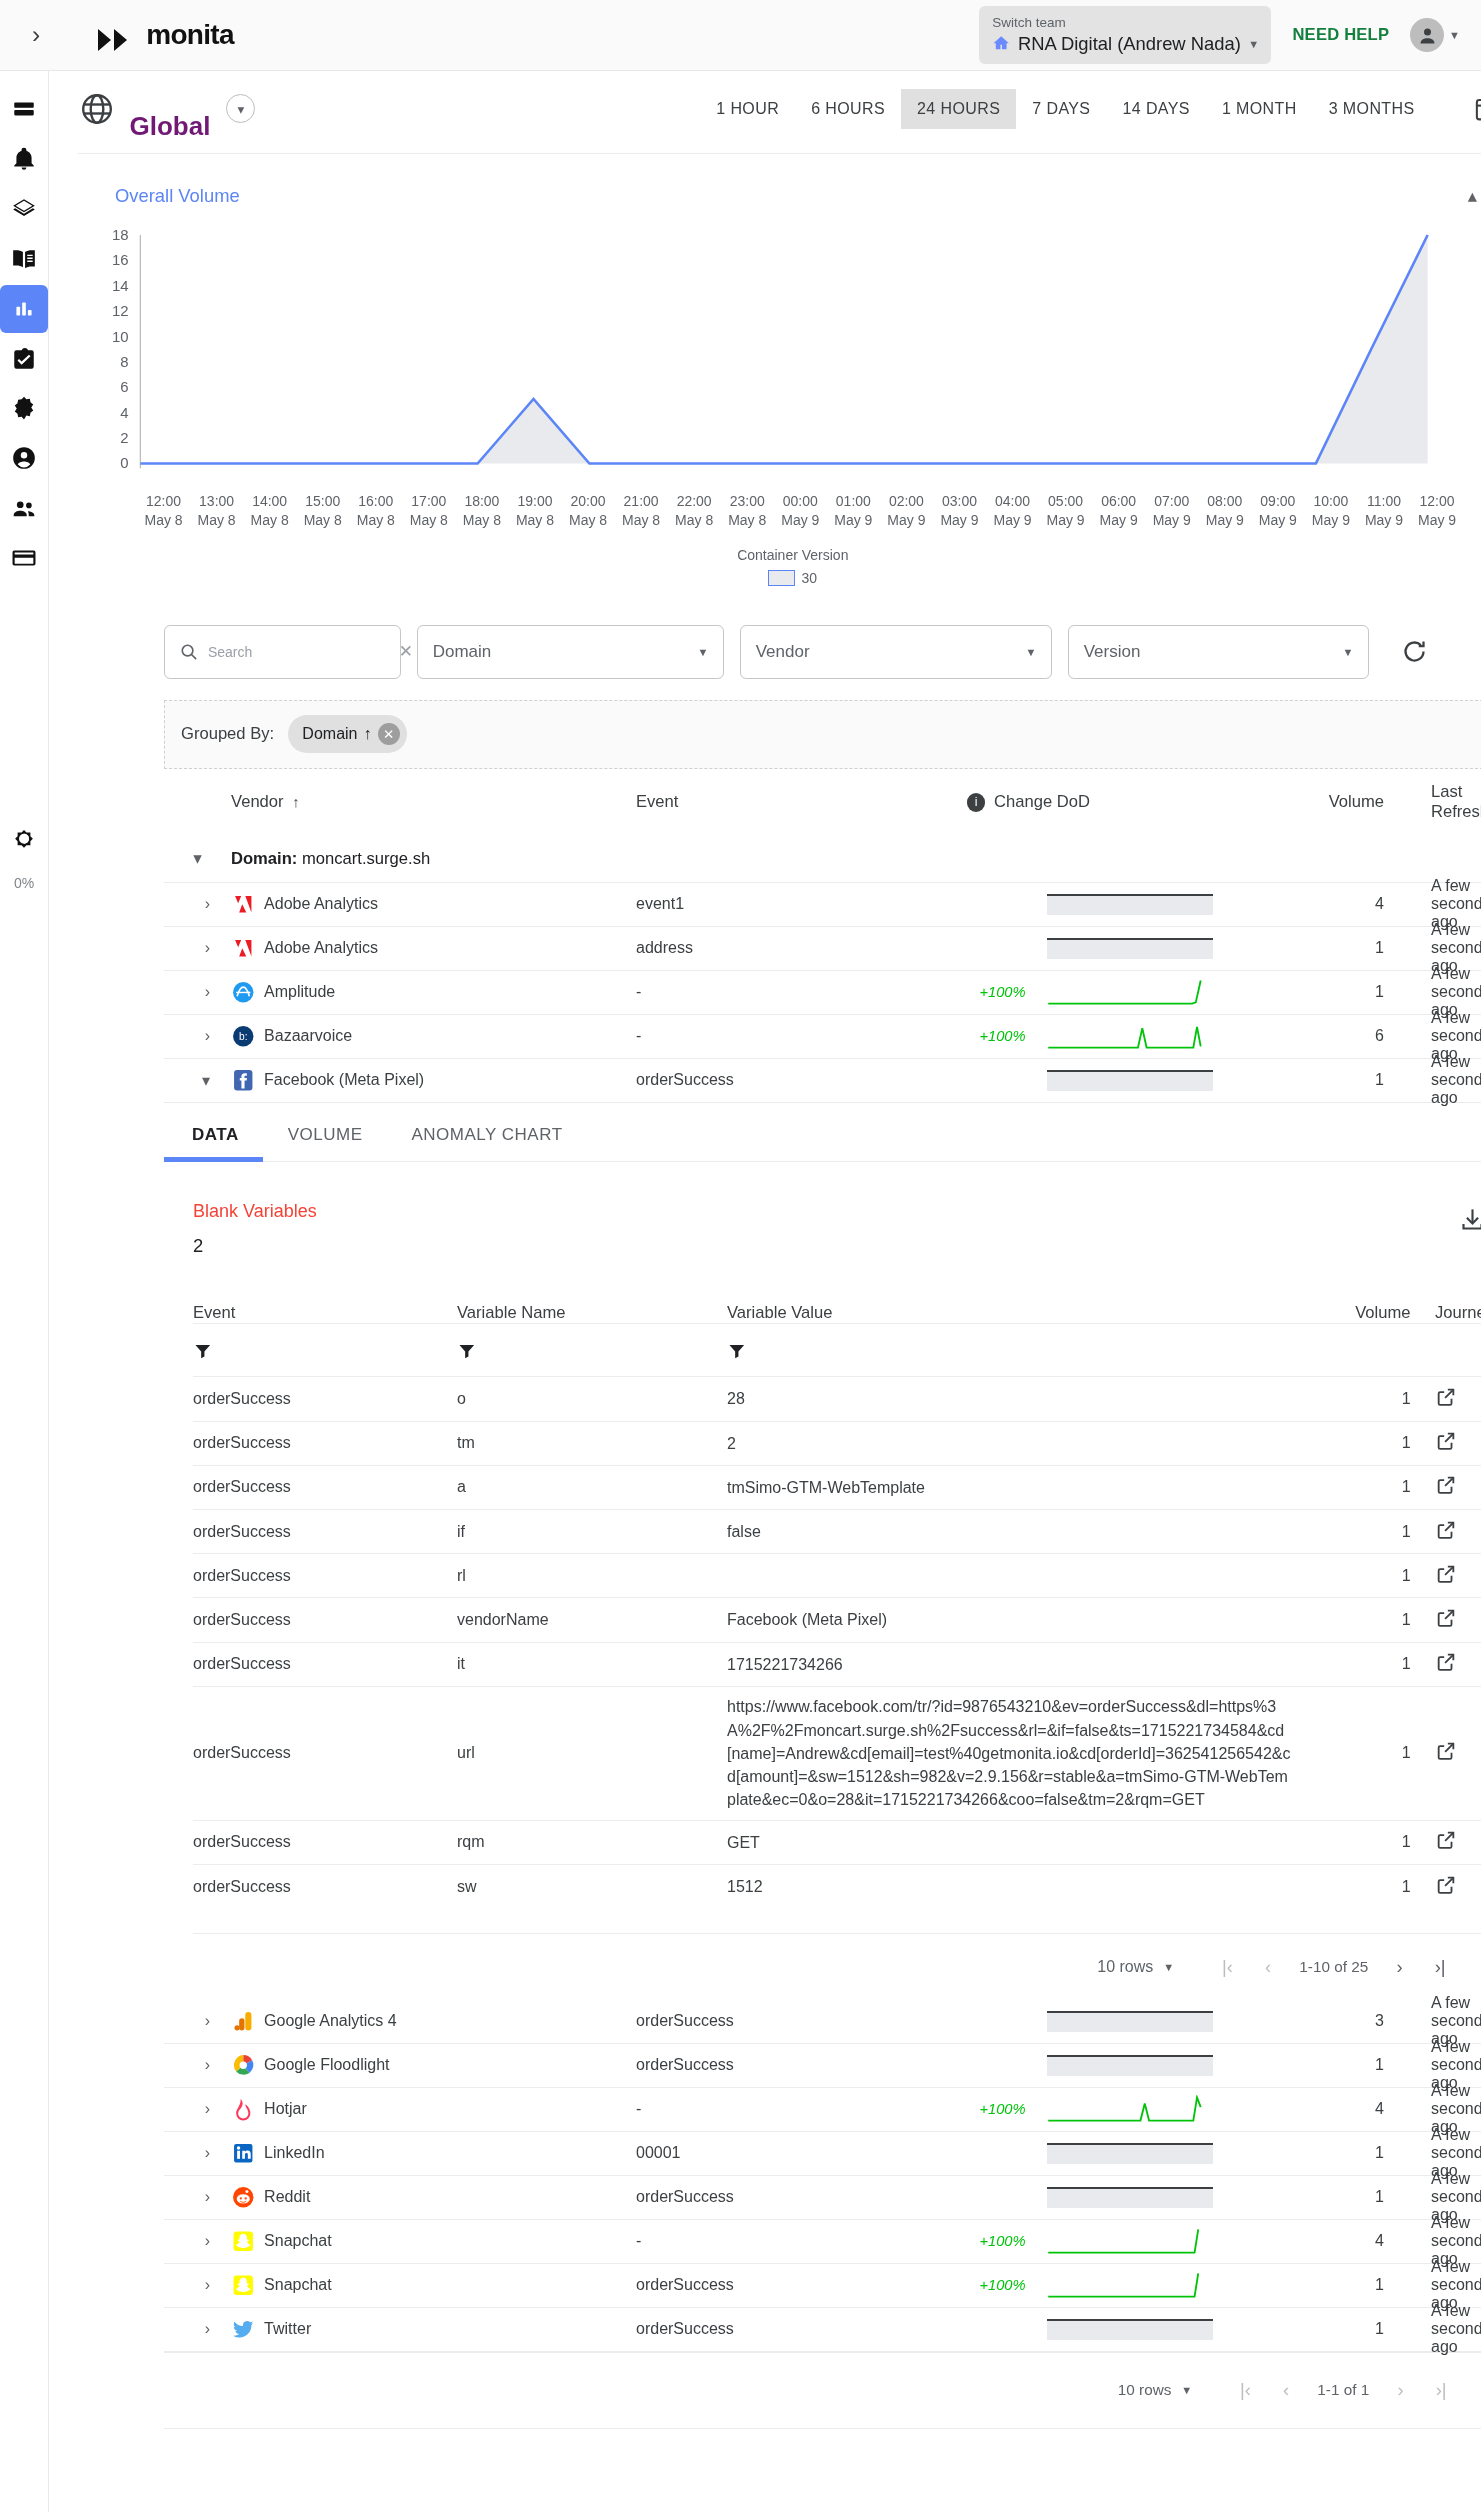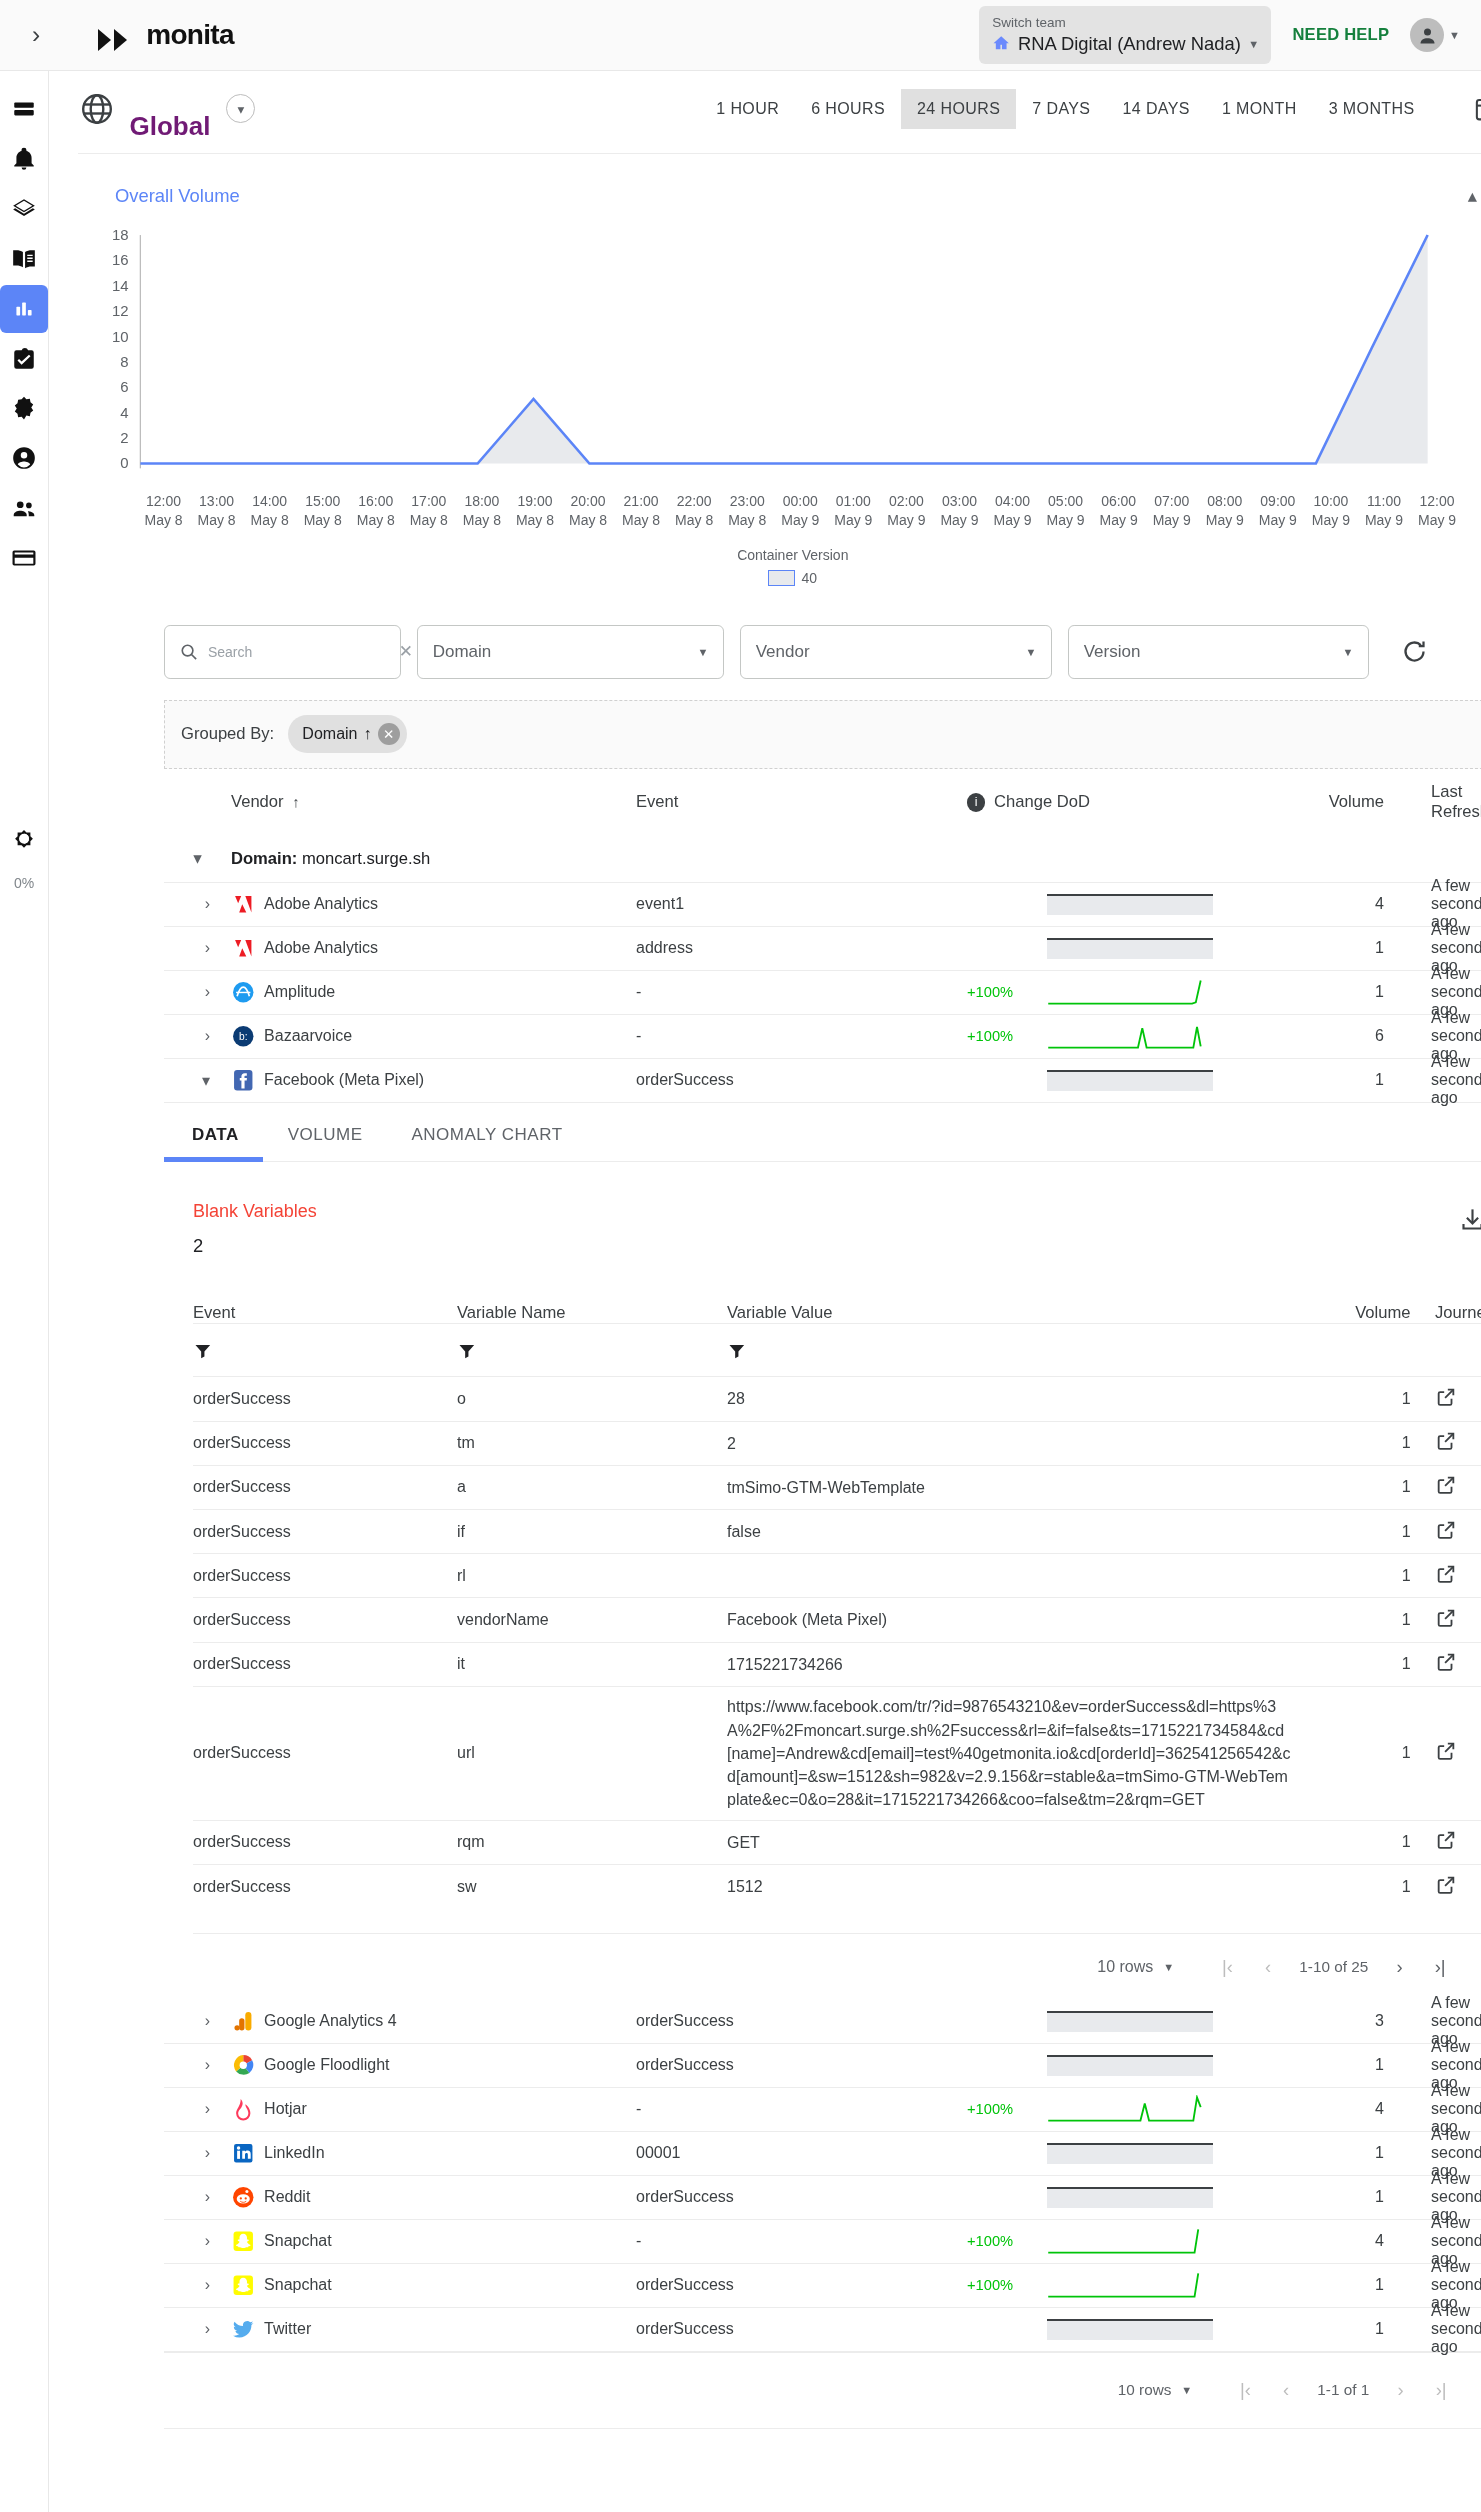--- a/index.html
+++ b/index.html
@@ -170,21 +170,21 @@
   .group-label b { font-weight:700; }
   .vrow {
     display:flex; align-items:center; height:44px; border-bottom:0.6px solid #ececec;
     font-size:16px; color:#3c4043;
   }
   .vrow .vcol-exp { display:flex;align-items:center;justify-content:flex-end; padding-right:21px; color:#5f6368; font-size:16px; cursor:pointer;}
   .vendor-logo { width:24.5px;height:24.5px;flex:0 0 24.5px;display:flex;align-items:center;justify-content:center;}
   .vendor-logo svg, .vendor-logo div { display:block; }
   .vendor-name { font-size:16px; color:#3c4043; }
   .dod-bar { width:166px;height:21px;background:#e8eaed;border-top:2.5px solid #3c4043;}
-  .dod-pct { font-size:14.7px;color:#00c40a;width:71px;text-align:left;flex:0 0 71px;}
+  .dod-pct { font-size:14.7px;color:#00c40a;width:71px;text-align:center;flex:0 0 71px;font-style:italic;}
   .dod-spark { width:166px;height:28px; }
   .volnum { font-size:16px; }
 
   
   .detail { margin: 0 37px 0 115px; }
   .tabs { display:flex; align-items:flex-end; height:59px; border-bottom:0.6px solid #ececec;}
   .tab {
     font-size:17px; letter-spacing:0.5px; color:#5f6368; padding: 0 24.5px 16px 24.5px; cursor:pointer;
     position:relative;
   }
@@ -512,21 +512,21 @@
           <div class="xtick">
               <div>12:00</div>
               <div>May 9</div>
             </div>
         </div>
 
         <div class="legend">
           <div class="legend-title">Container Version</div>
           <div class="legend-row">
             <span class="legend-swatch"></span>
-            <span class="legend-label">40</span>
+            <span class="legend-label">30</span>
           </div>
         </div>
       </div>
 
       <div class="filters">
         <div class="search-box">
           <svg viewBox="0 0 24 24" fill="none" stroke="#5f6368" stroke-width="2">
             <circle cx="10.5" cy="10.5" r="6.5"></circle>
               <line x1="15.3" y1="15.3" x2="21" y2="21"></line>
           </svg>

